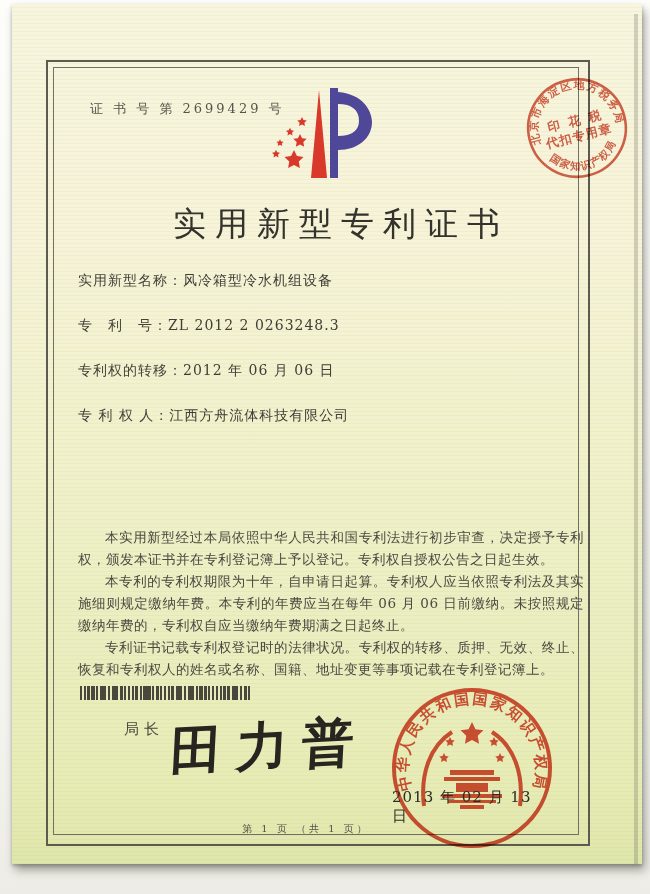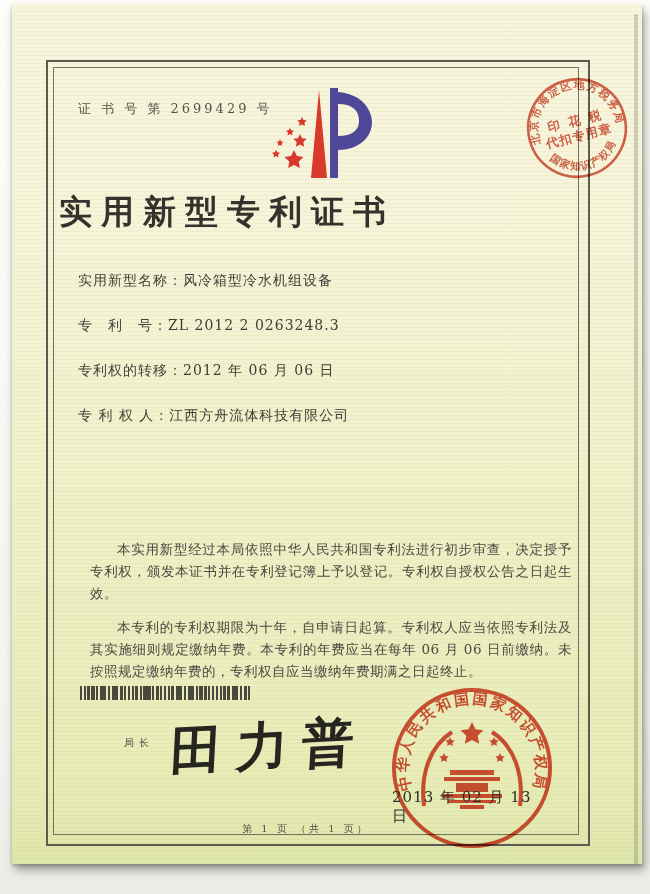--- a/index.html
+++ b/index.html
@@ -17,49 +17,49 @@
   }
   .frame-outer{
     position:absolute;left:34px;top:56px;width:540px;height:782px;
     border:2px solid #5b5c4f;
   }
   .frame-inner{
     position:absolute;left:41px;top:63px;width:524px;height:766px;
     border:1px solid #707163;
   }
   .cert-no{
-    position:absolute;left:66px;top:96px;
+    position:absolute;left:78px;top:96px;
     font-size:13px;letter-spacing:3px;color:#56534a;
   }
   .logo{position:absolute;left:246px;top:82px;width:120px;height:100px;}
   .title{
-    position:absolute;left:34px;top:182px;width:540px;margin:4px;
-    text-align:left;font-size:33px;font-weight:bold;color:#33322c;
+    position:absolute;left:34px;top:182px;width:540px;margin:16px;
+    text-align:center;font-size:33px;font-weight:normal;color:#33322c;
     letter-spacing:9px;padding-left:9px;
   }
   .fields{position:absolute;left:66px;top:266px;width:480px;}
   .field{margin:0 0 25px 0;font-size:14px;line-height:20px;color:#45433a;letter-spacing:1px;}
   .field .lab{color:#45433a;}
   .field .val{color:#3f3d35;margin-top:29px;}
   .body-text{
     position:absolute;left:66px;top:522px;width:506px;
     font-size:13.5px;line-height:22px;text-align:justify;color:#4b4941;
     letter-spacing:0.5px;
   }
-  .body-text p{margin:12px;text-indent:2em;}
+  .body-text p{margin:0;text-indent:2em;}
   .barcode{
     position:absolute;left:68px;top:682px;width:172px;height:14px;opacity:.85;
     background:
       repeating-linear-gradient(90deg,#2c2c28 0 2px,rgba(0,0,0,0) 2px 4px),
       repeating-linear-gradient(90deg,#2c2c28 0 1px,rgba(0,0,0,0) 1px 7px),
       repeating-linear-gradient(90deg,#2c2c28 0 2px,rgba(0,0,0,0) 2px 11px);
   }
   .sig-title{
-    position:absolute;left:112px;top:732px;
-    font-size:10px;letter-spacing:5px;color:#4a483f;
+    position:absolute;left:112px;top:716px;
+    font-size:15px;letter-spacing:5px;color:#4a483f;
   }
   .sig-name{
     position:absolute;left:158px;top:708px;
     font-size:52px;font-weight:bold;color:#26251f;
     letter-spacing:14px;transform:rotate(-3deg) skewX(-6deg);
     font-family:"DejaVu Sans","Liberation Sans",sans-serif;
   }
   .seal{
     position:absolute;left:374px;top:678px;width:172px;height:172px;
     mix-blend-mode:multiply;opacity:.92;
@@ -137,20 +137,21 @@
       <span class="lab">专利权的转移：</span><span class="val">2012 年 06 月 06 日</span>
     </div>
     <div class="field">
       <span class="lab">专 利 权 人：</span><span class="val">江西方舟流体科技有限公司</span>
     </div>
   </div>
 
   <div class="body-text">
     <p>本实用新型经过本局依照中华人民共和国专利法进行初步审查，决定授予专利权，颁发本证书并在专利登记簿上予以登记。专利权自授权公告之日起生效。</p>
     <p>本专利的专利权期限为十年，自申请日起算。专利权人应当依照专利法及其实施细则规定缴纳年费。本专利的年费应当在每年 06 月 06 日前缴纳。未按照规定缴纳年费的，专利权自应当缴纳年费期满之日起终止。</p>
+    <p>专利证书记载专利权登记时的法律状况。专利权的转移、质押、无效、终止、恢复和专利权人的姓名或名称、国籍、地址变更等事项记载在专利登记簿上。</p>
   </div>
 
   <div class="barcode"></div>
 
   <div class="sig-title">局长</div>
   <div class="sig-name">田力普</div>
 
   <svg class="seal" viewBox="0 0 172 172" aria-hidden="true">
     <defs>
       <path id="sealArc" d="M 28 113 A 64 64 0 1 1 144 113" fill="none"></path>

